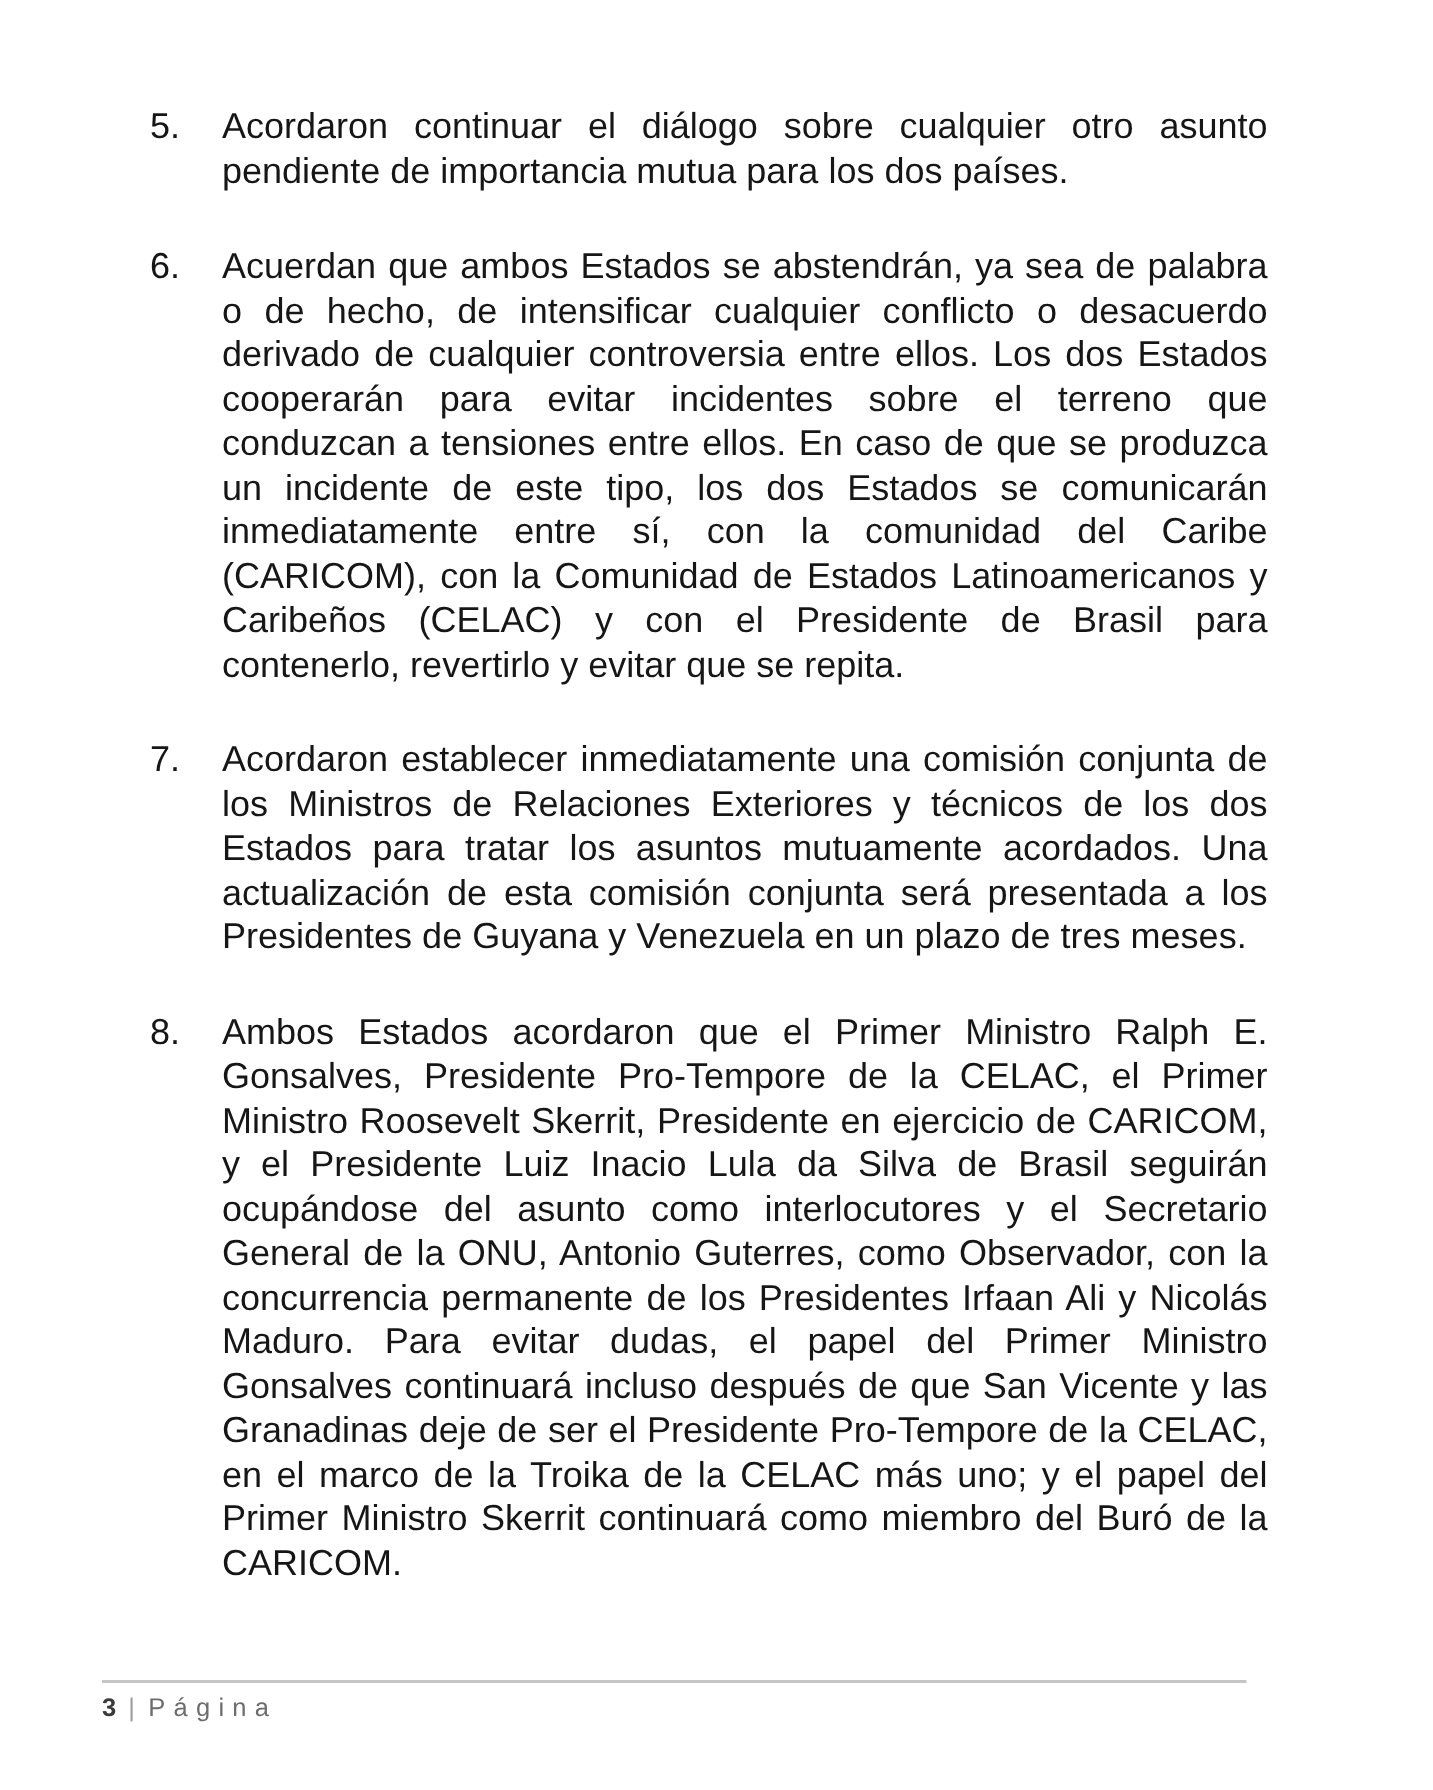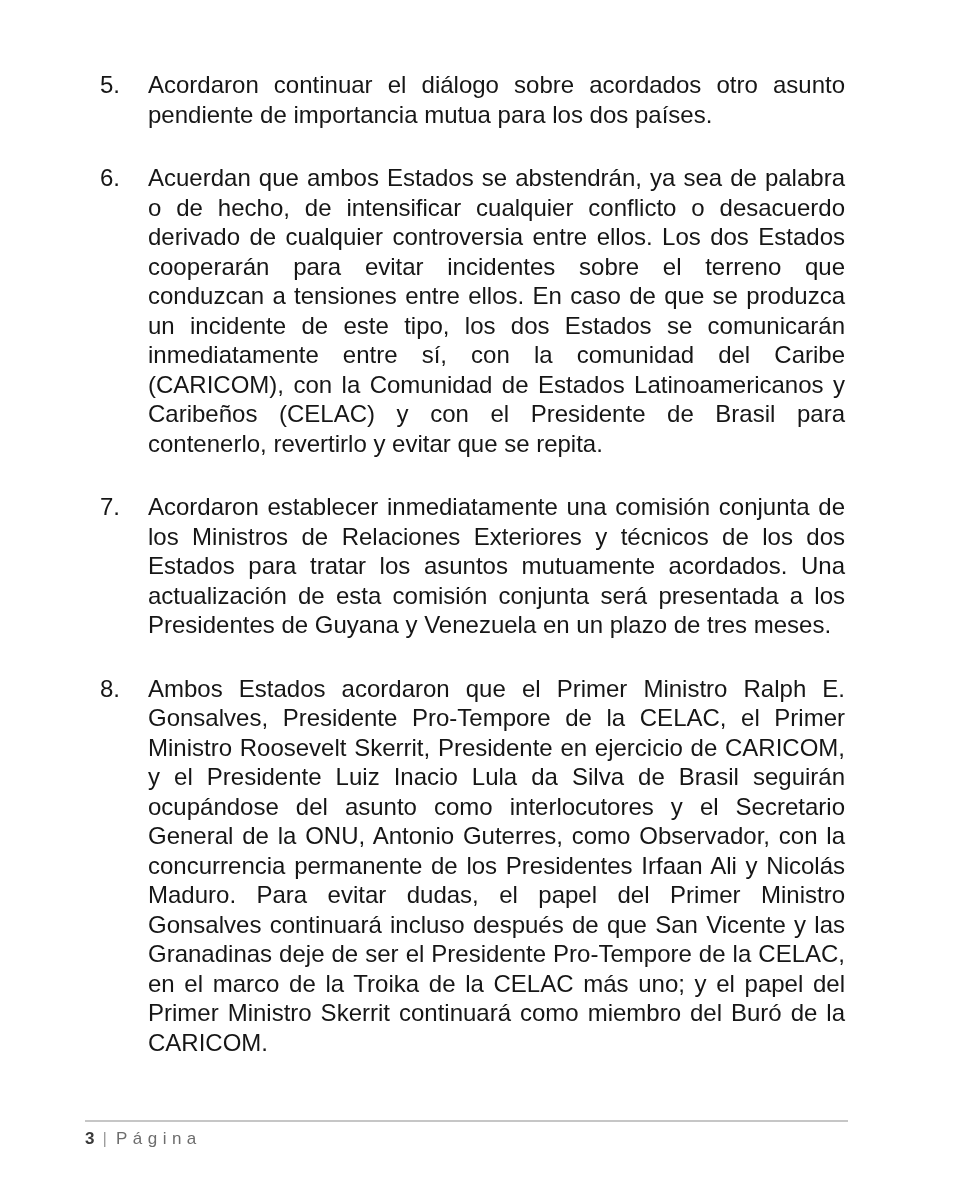--- a/index.html
+++ b/index.html
@@ -36,21 +36,21 @@
   .list-item .text {
     margin: 0;
     flex: 1;
     font-size: 24px;
     line-height: 29.5px;
     text-align: justify;
     text-justify: inter-word;
   }
   .footer {
     position: absolute;
-    left: 85px;
+    left: 68px;
     top: 1120px;
     width: 763px;
   }
   .footer-rule {
     height: 0;
     border-top: 2px solid #c6c6c6;
   }
   .footer-text {
     margin-top: 7px;
     font-size: 17px;
@@ -73,21 +73,21 @@
 </style>
 </head>
 <body>
 
 <div class="page">
 
   <main class="content">
 
     <div class="list-item">
       <span class="num">5.</span>
-      <p class="text">Acordaron continuar el diálogo sobre acordados otro asunto pendiente de importancia mutua para los dos países.</p>
+      <p class="text">Acordaron continuar el diálogo sobre cualquier otro asunto pendiente de importancia mutua para los dos países.</p>
     </div>
 
     <div class="list-item">
       <span class="num">6.</span>
       <p class="text">Acuerdan que ambos Estados se abstendrán, ya sea de palabra o de hecho, de intensificar cualquier conflicto o desacuerdo derivado de cualquier controversia entre ellos. Los dos Estados cooperarán para evitar incidentes sobre el terreno que conduzcan a tensiones entre ellos. En caso de que se produzca un incidente de este tipo, los dos Estados se comunicarán inmediatamente entre sí, con la comunidad del Caribe (CARICOM), con la Comunidad de Estados Latinoamericanos y Caribeños (CELAC) y con el Presidente de Brasil para contenerlo, revertirlo y evitar que se repita.</p>
     </div>
 
     <div class="list-item">
       <span class="num">7.</span>
       <p class="text">Acordaron establecer inmediatamente una comisión conjunta de los Ministros de Relaciones Exteriores y técnicos de los dos Estados para tratar los asuntos mutuamente acordados. Una actualización de esta comisión conjunta será presentada a los Presidentes de Guyana y Venezuela en un plazo de tres meses.</p>

